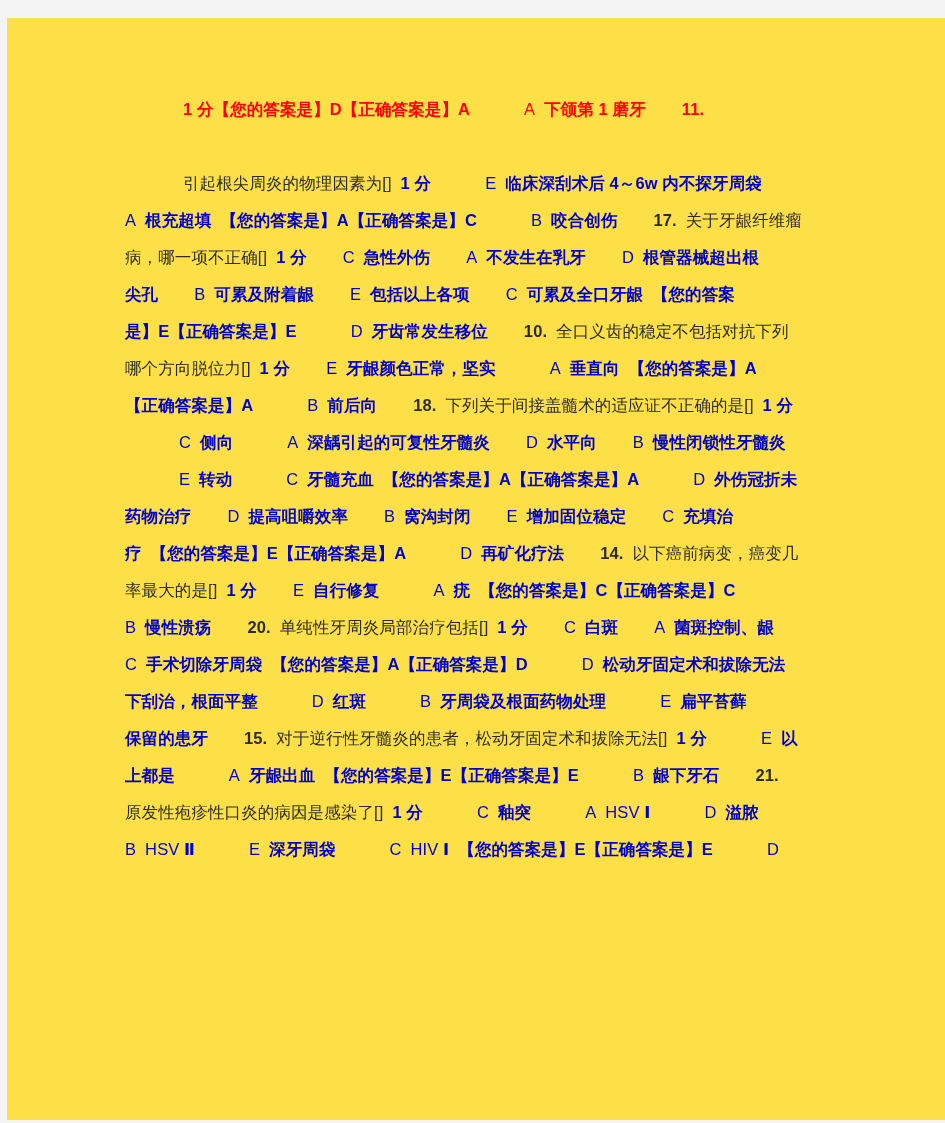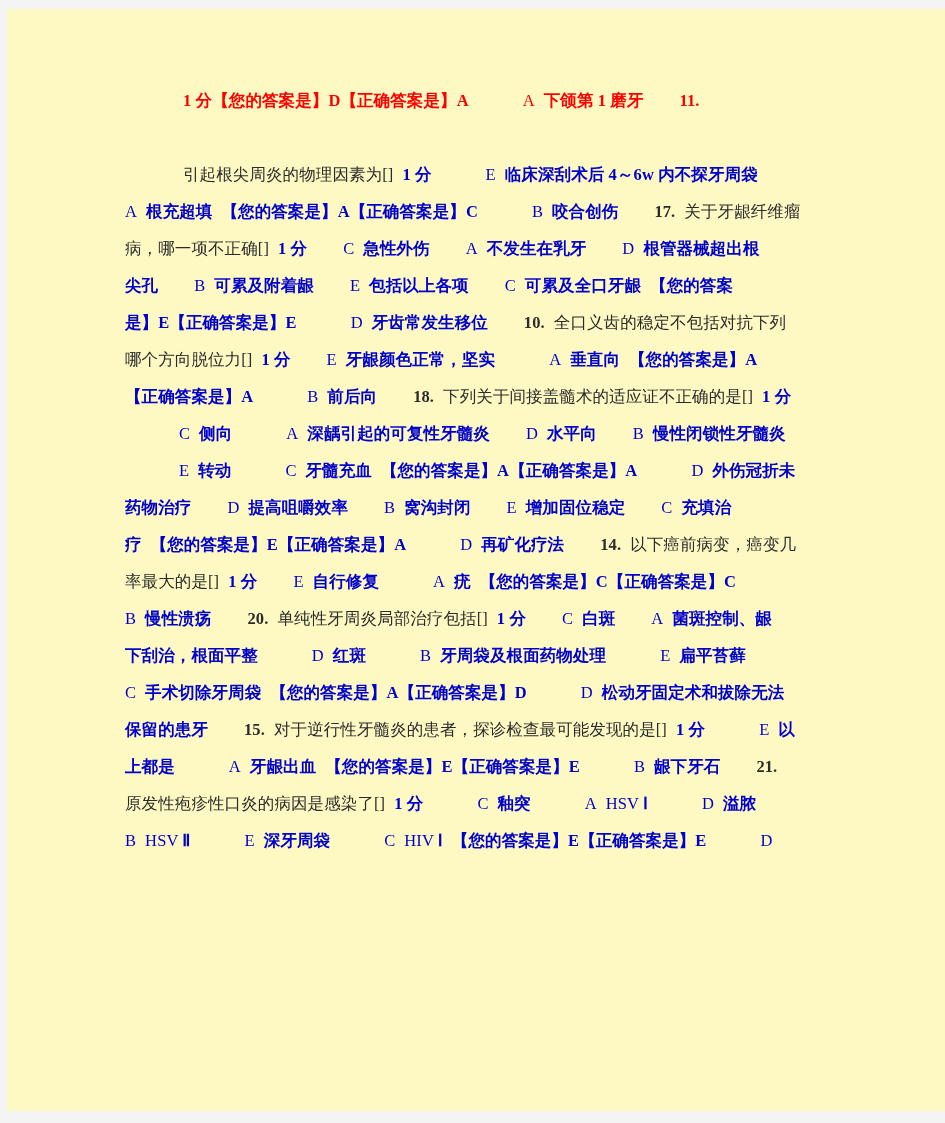--- a/index.html
+++ b/index.html
@@ -9,26 +9,25 @@
   }
   body {
     width: 945px;
     height: 1123px;
     font-family: "Liberation Sans", "DejaVu Sans", sans-serif;
     overflow: hidden;
   }
   #page {
     position: absolute;
     left: 7px;
-    top: 9px;
+    top: 18px;
     width: 938px;
     height: 1102px;
-    background: #fef9c3;
+    background: #fde047;
     box-sizing: border-box;
-    font-family: Liberation Serif, serif;
   }
   #doc-body {
     position: absolute;
     left: 118px;
     top: 73px;
     width: 740px;
   }
   .para {
     font-size: 16.5px;
     line-height: 37px;
@@ -144,29 +143,29 @@
 
     <p class="para">
       <span class="black">率最大的是[]</span><span class="sp-sm"></span><span class="blue">1 分</span><span class="sp2"></span><span class="blue-thin">E</span><span class="sp-sm"></span><span class="blue">自行修复</span><span class="sp3"></span><span class="blue-thin">A</span><span class="sp-sm"></span><span class="blue">疣</span><span class="sp-sm"></span><span class="blue">【您的答案是】</span><span class="blue">C</span><span class="blue">【正确答案是】</span><span class="blue">C</span>
     </p>
 
     <p class="para">
       <span class="blue-thin">B</span><span class="sp-sm"></span><span class="blue">慢性溃疡</span><span class="sp2"></span><span class="black-b">20.</span><span class="sp-sm"></span><span class="black">单纯性牙周炎局部治疗包括[]</span><span class="sp-sm"></span><span class="blue">1 分</span><span class="sp2"></span><span class="blue-thin">C</span><span class="sp-sm"></span><span class="blue">白斑</span><span class="sp2"></span><span class="blue-thin">A</span><span class="sp-sm"></span><span class="blue">菌斑控制、龈</span>
     </p>
 
     <p class="para">
+      <span class="blue-thin">C</span><span class="sp-sm"></span><span class="blue">手术切除牙周袋</span><span class="sp-sm"></span><span class="blue">【您的答案是】</span><span class="blue">A</span><span class="blue">【正确答案是】</span><span class="blue">D</span><span class="sp3"></span><span class="blue-thin">D</span><span class="sp-sm"></span><span class="blue">松动牙固定术和拔除无法</span>
+    </p>
+
+    <p class="para">
       <span class="blue">下刮治，根面平整</span><span class="sp3"></span><span class="blue-thin">D</span><span class="sp-sm"></span><span class="blue">红斑</span><span class="sp3"></span><span class="blue-thin">B</span><span class="sp-sm"></span><span class="blue">牙周袋及根面药物处理</span><span class="sp3"></span><span class="blue-thin">E</span><span class="sp-sm"></span><span class="blue">扁平苔藓</span>
     </p>
 
     <p class="para">
-      <span class="blue-thin">C</span><span class="sp-sm"></span><span class="blue">手术切除牙周袋</span><span class="sp-sm"></span><span class="blue">【您的答案是】</span><span class="blue">A</span><span class="blue">【正确答案是】</span><span class="blue">D</span><span class="sp3"></span><span class="blue-thin">D</span><span class="sp-sm"></span><span class="blue">松动牙固定术和拔除无法</span>
-    </p>
-
-    <p class="para">
-      <span class="blue">保留的患牙</span><span class="sp2"></span><span class="black-b">15.</span><span class="sp-sm"></span><span class="black">对于逆行性牙髓炎的患者，探诊检查最可能发现的是[]</span><span class="sp-sm"></span><span class="blue">1 分</span><span class="sp3"></span><span class="blue-thin">E</span><span class="sp-sm"></span><span class="blue">以</span>
+      <span class="blue">保留的患牙</span><span class="sp2"></span><span class="black-b">15.</span><span class="sp-sm"></span><span class="black">对于逆行性牙髓炎的患者，松动牙固定术和拔除无法[]</span><span class="sp-sm"></span><span class="blue">1 分</span><span class="sp3"></span><span class="blue-thin">E</span><span class="sp-sm"></span><span class="blue">以</span>
     </p>
 
     <p class="para">
       <span class="blue">上都是</span><span class="sp3"></span><span class="blue-thin">A</span><span class="sp-sm"></span><span class="blue">牙龈出血</span><span class="sp-sm"></span><span class="blue">【您的答案是】</span><span class="blue">E</span><span class="blue">【正确答案是】</span><span class="blue">E</span><span class="sp3"></span><span class="blue-thin">B</span><span class="sp-sm"></span><span class="blue">龈下牙石</span><span class="sp2"></span><span class="black-b">21.</span>
     </p>
 
     <p class="para">
       <span class="black">原发性疱疹性口炎的病因是感染了[]</span><span class="sp-sm"></span><span class="blue">1 分</span><span class="sp3"></span><span class="blue-thin">C</span><span class="sp-sm"></span><span class="blue">釉突</span><span class="sp3"></span><span class="blue-thin">A</span><span class="sp-sm"></span><span class="blue-thin">HSV </span><span class="blue">Ⅰ</span><span class="sp3"></span><span class="blue-thin">D</span><span class="sp-sm"></span><span class="blue">溢脓</span>
     </p>
 

